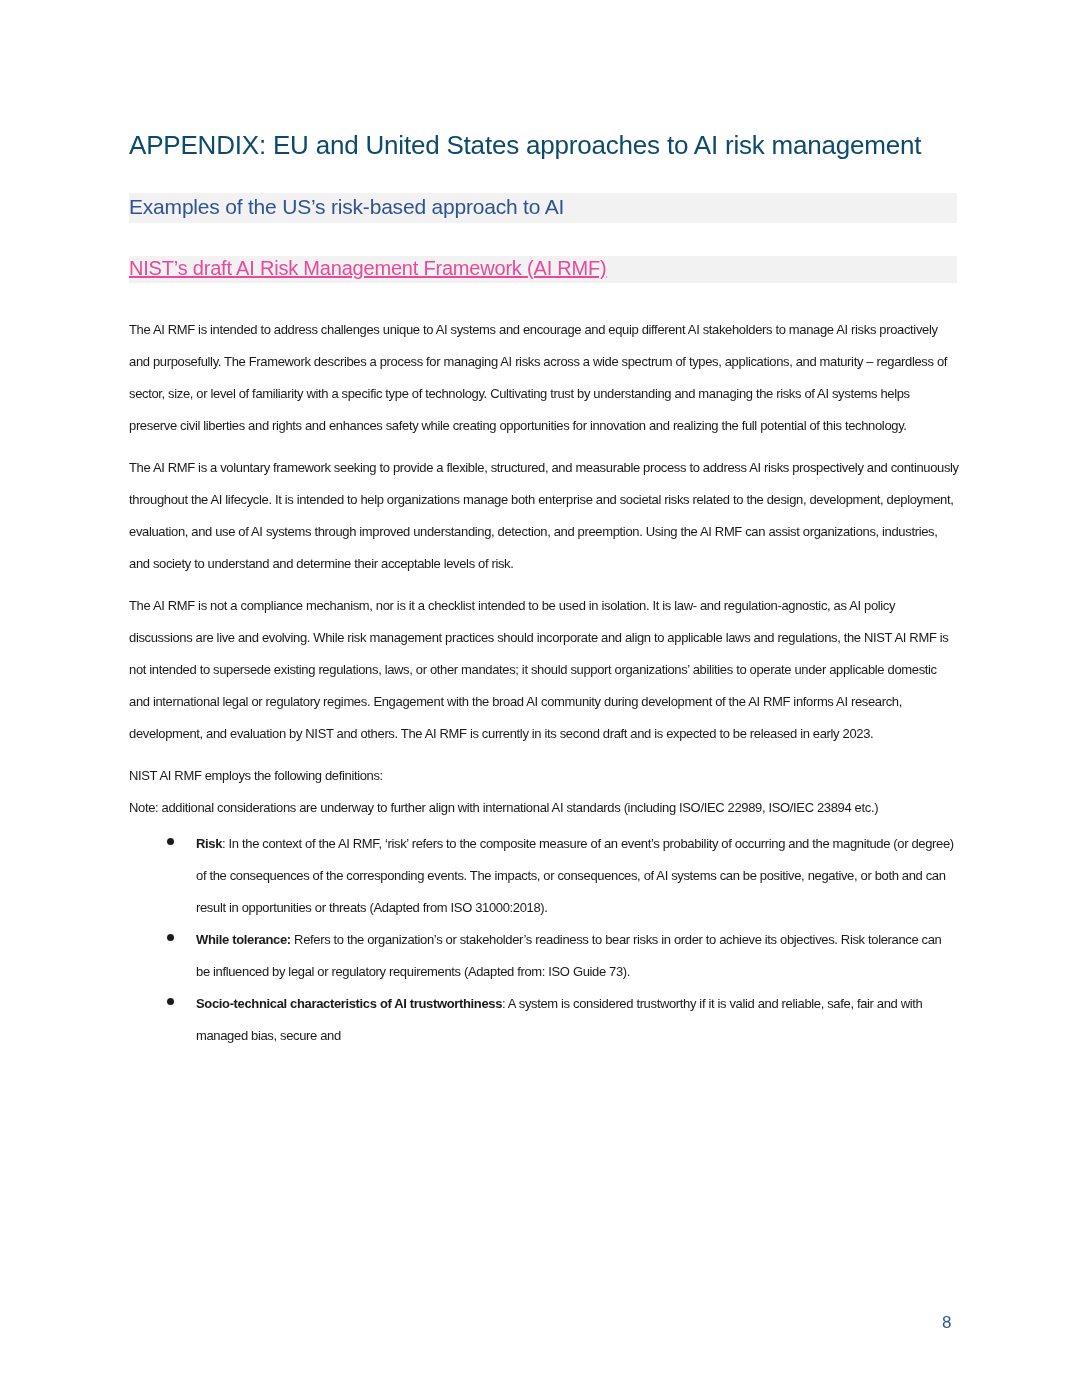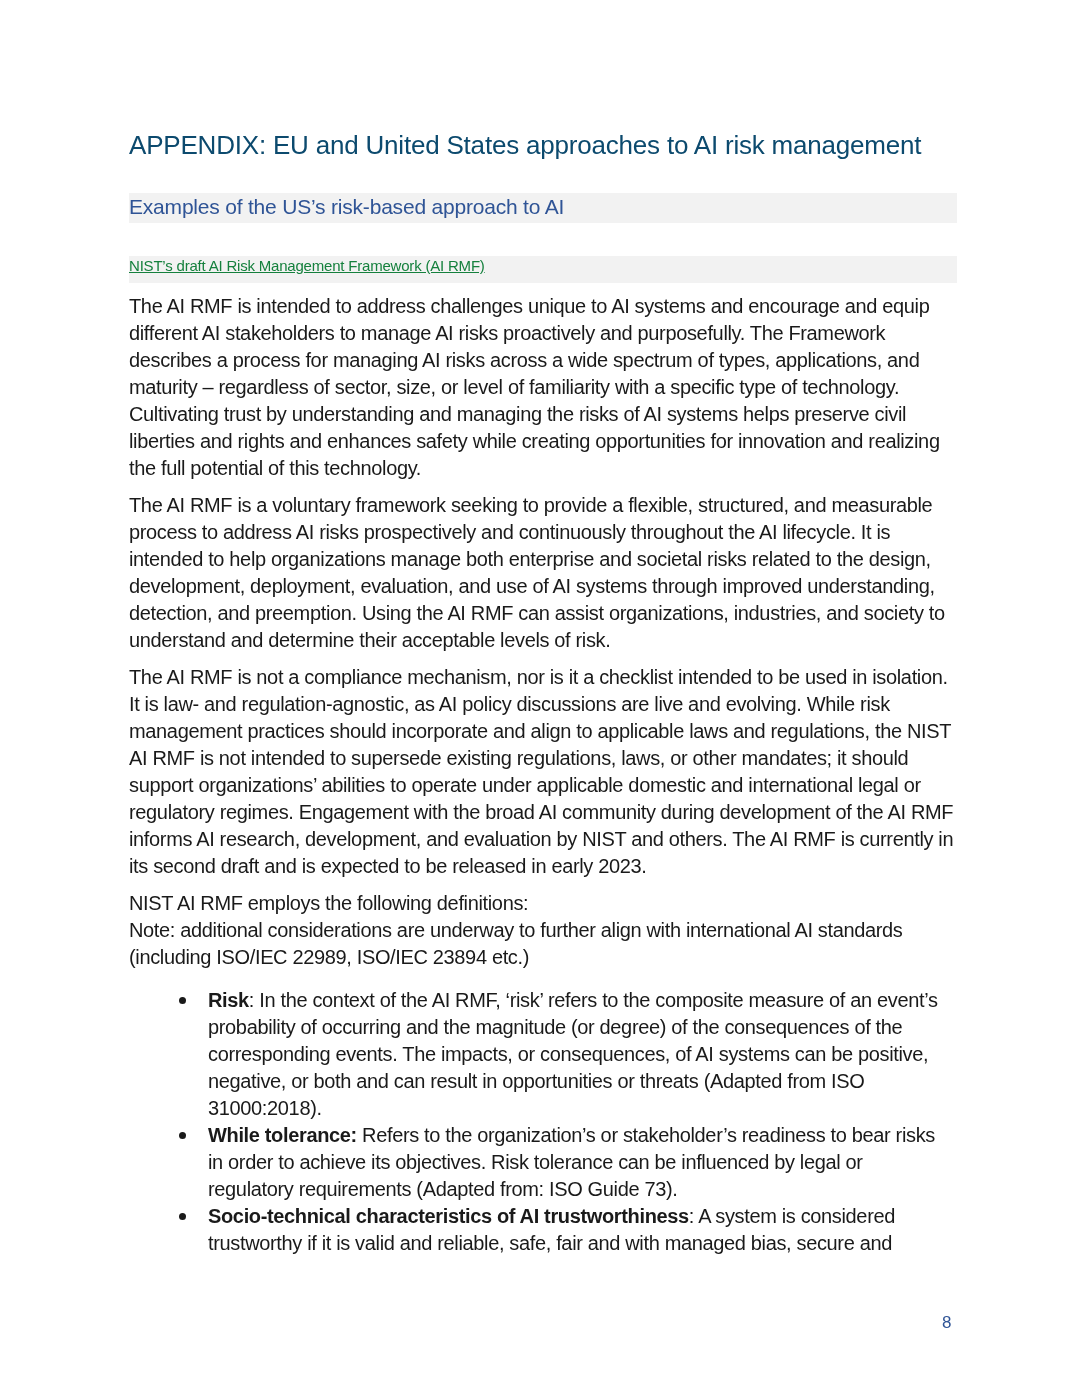--- a/index.html
+++ b/index.html
@@ -7,28 +7,28 @@
       font-family: "Liberation Sans", sans-serif; color: #1a1a1a; }
     .page { position: absolute; left: 129px; top: 0; width: 828px; }
     .h1 { position: absolute; top: 130px; left: 0; font-size: 26px; color: #0c4a6e;
       white-space: nowrap; letter-spacing: -0.2px; }
     .h2-band { position: absolute; top: 193px; left: 0; width: 828px; height: 30px;
       background: #f2f2f2; }
     .h2 { position: absolute; top: 195px; left: 0; font-size: 21px; color: #2f5496;
       white-space: nowrap; letter-spacing: -0.2px; }
     .h3-band { position: absolute; top: 256px; left: 0; width: 828px; height: 27px;
       background: #f2f2f2; }
-    .h3 { position: absolute; top: 257px; left: 0; font-size: 15px; color: #15803d;
+    .h3 { position: absolute; top: 257px; left: 0; font-size: 20px; color: #ec4899;
       text-decoration: underline; white-space: nowrap; letter-spacing: -0.2px; }
-    .body { position: absolute; top: 293px; left: 0; width: 830px; font-size: 20px;
-      line-height: 27px; letter-spacing: -0.35px; }
+    .body { position: absolute; top: 314px; left: 0; width: 830px; font-size: 13px;
+      line-height: 32px; letter-spacing: -0.35px; }
     .body p { margin: 0 0 10px 0; }
     .defs { margin: 0; }
     .defs-line { display: block; }
-    ul.bullets { list-style: none; margin: 16px; padding: 0 0 0 63px; }
+    ul.bullets { list-style: none; margin: 4px; padding: 0 0 0 63px; }
     ul.bullets li { position: relative; }
     ul.bullets li .dot { position: absolute; left: -29px; top: 10px; width: 7px; height: 7px;
       border-radius: 50%; background: #1a1a1a; }
     b { font-weight: bold; }
     .page-num { position: absolute; top: 1313px; left: 942px; font-size: 17px; color: #2f5496; }
   </style>
 </head>
 <body>
 
 <div class="page">

